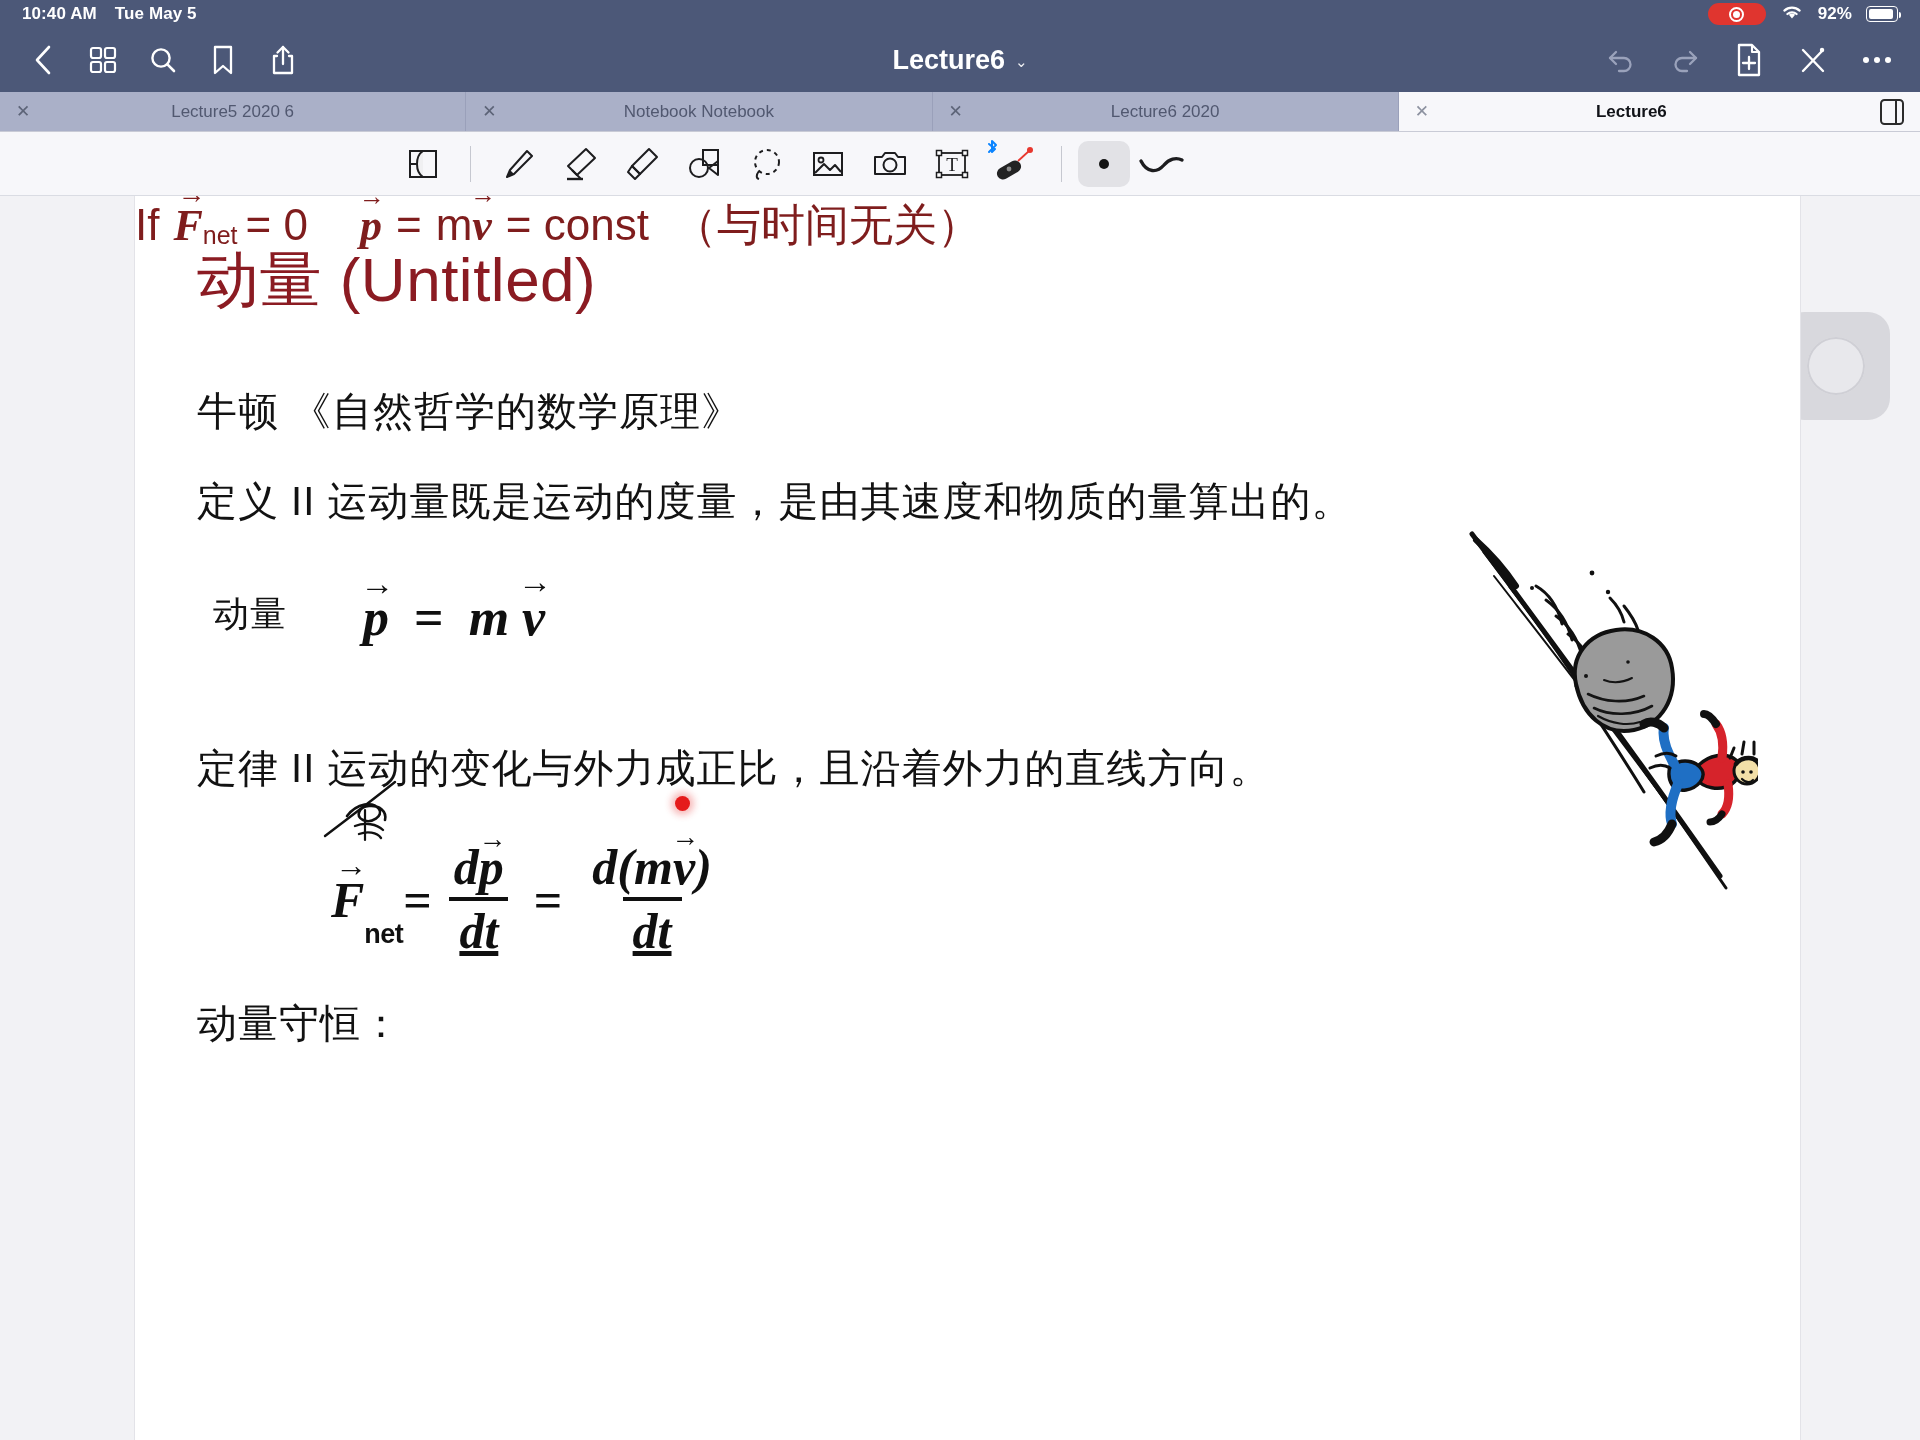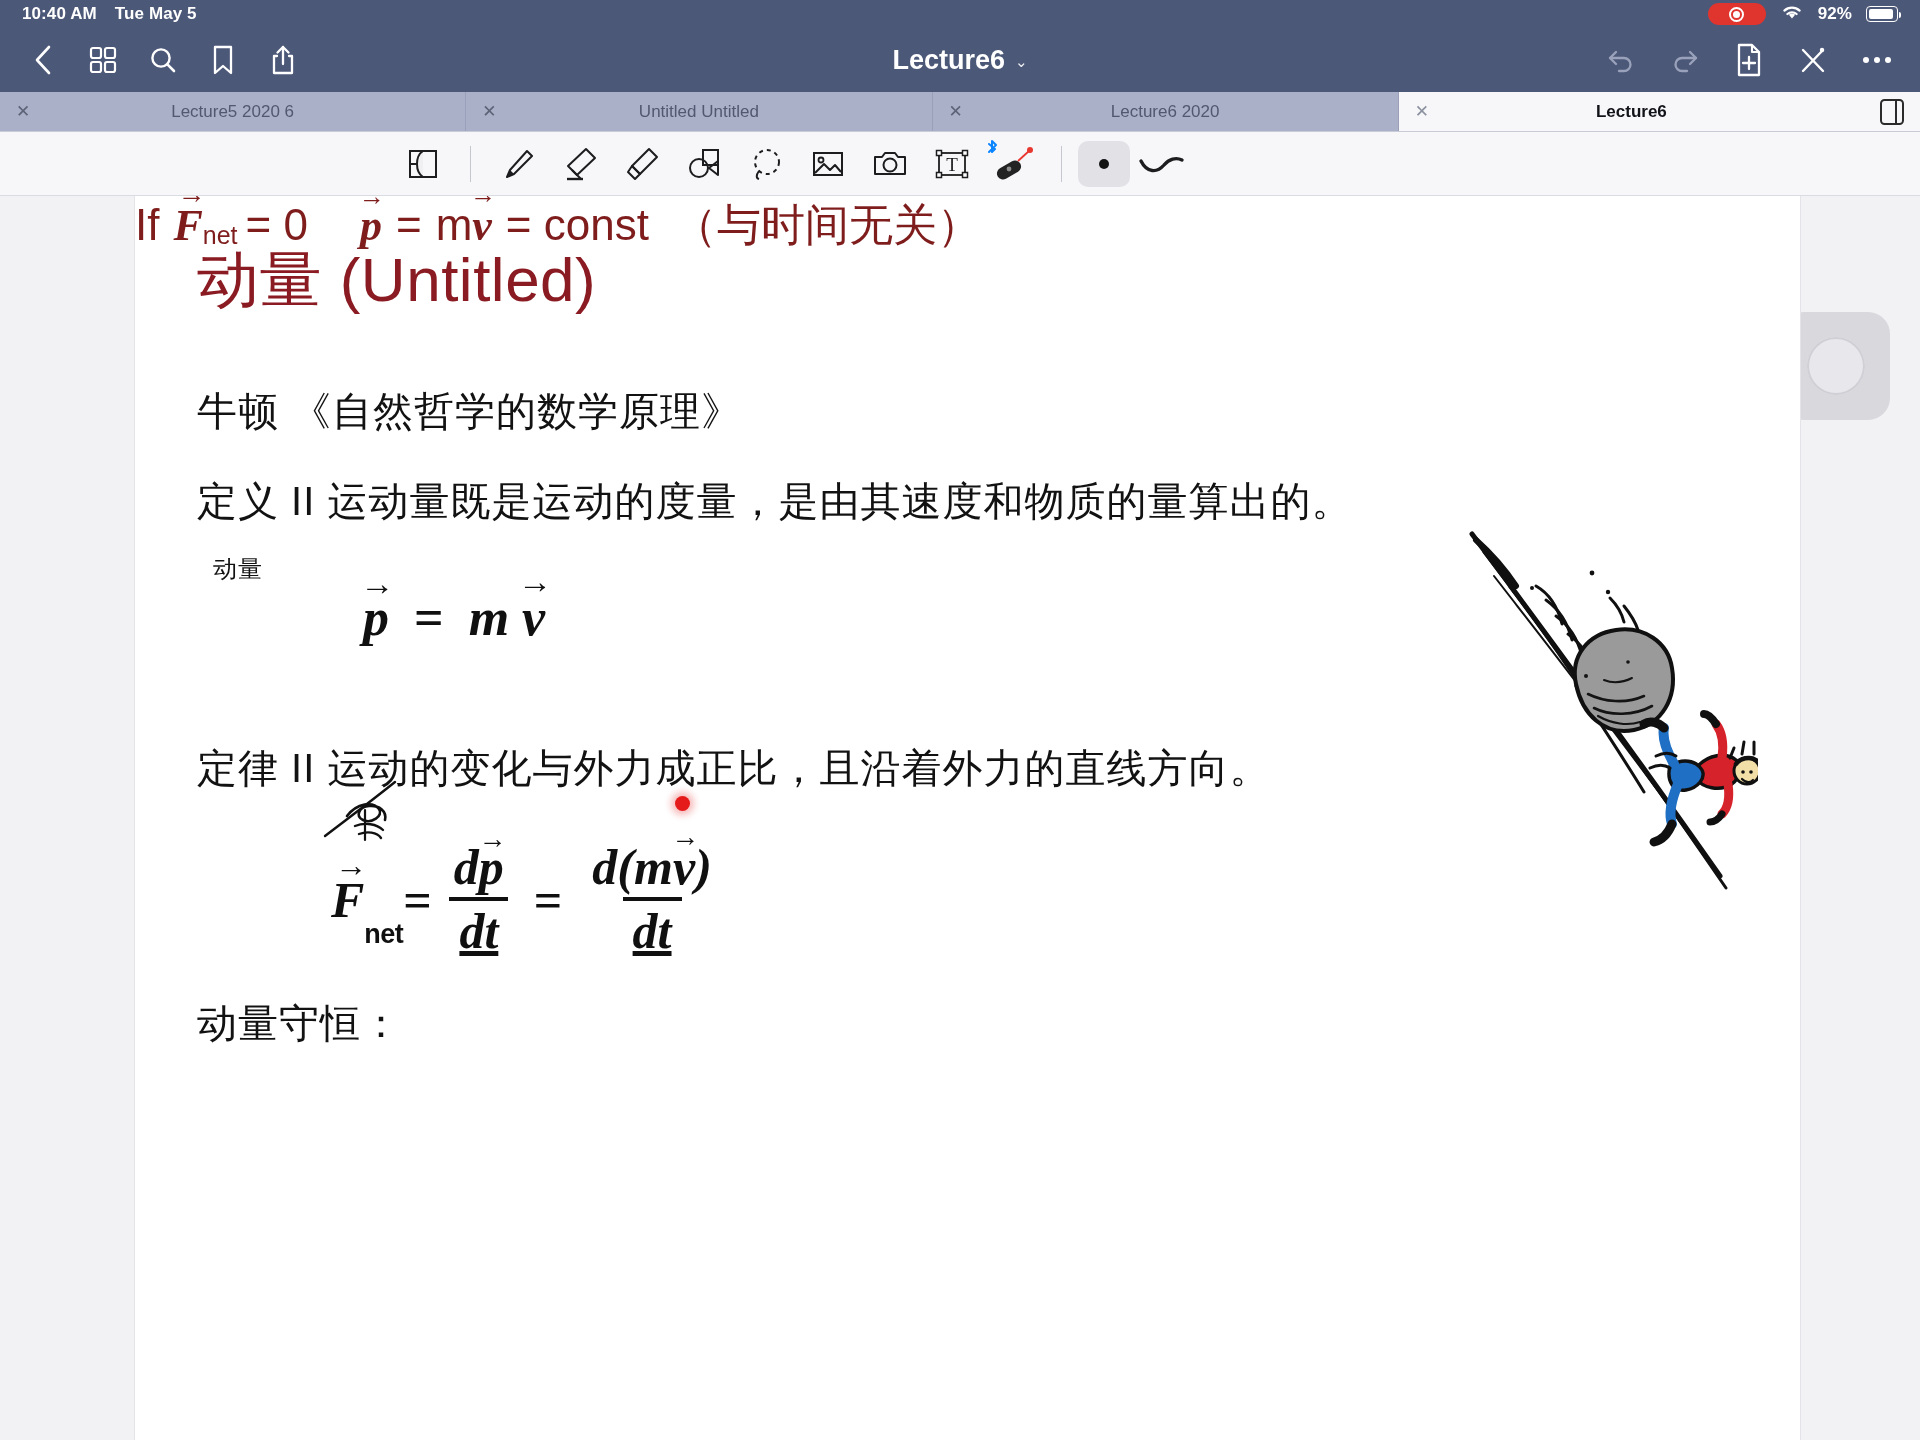--- a/index.html
+++ b/index.html
@@ -193,21 +193,21 @@
   }
   .body-line {
     position: absolute;
     color: #121212;
     font-size: 40px;
     white-space: nowrap;
     letter-spacing: 1px;
   }
   #line-newton { left: 62px; top: 188px; }
   #line-def2   { left: 62px; top: 278px; }
-  #label-momentum { left: 78px; top: 357px; font-size: 24px; }
+  #label-momentum { left: 78px; top: 394px; font-size: 36px; }
   #line-law2   { left: 62px; top: 545px; }
   #line-cons   { left: 62px; top: 800px; }
 
   .formula {
     position: absolute;
     font-family: "Liberation Serif", serif;
     color: #101010;
   }
   #f-p-eq-mv {
     left: 228px; top: 392px;
@@ -368,21 +368,21 @@
   </div>
 </div>
 
 <div id="tab-bar">
   <div class="tab">
     <span class="tab-close">✕</span>
     <span class="tab-label">Lecture5 2020 6</span>
   </div>
   <div class="tab">
     <span class="tab-close">✕</span>
-    <span class="tab-label">Untitled Untitled</span>
+    <span class="tab-label">Notebook Notebook</span>
   </div>
   <div class="tab">
     <span class="tab-close">✕</span>
     <span class="tab-label">Lecture6 2020</span>
   </div>
   <div class="tab active">
     <span class="tab-close">✕</span>
     <span class="tab-label">Lecture6</span>
   </div>
   <div id="tab-sidebar-toggle">

